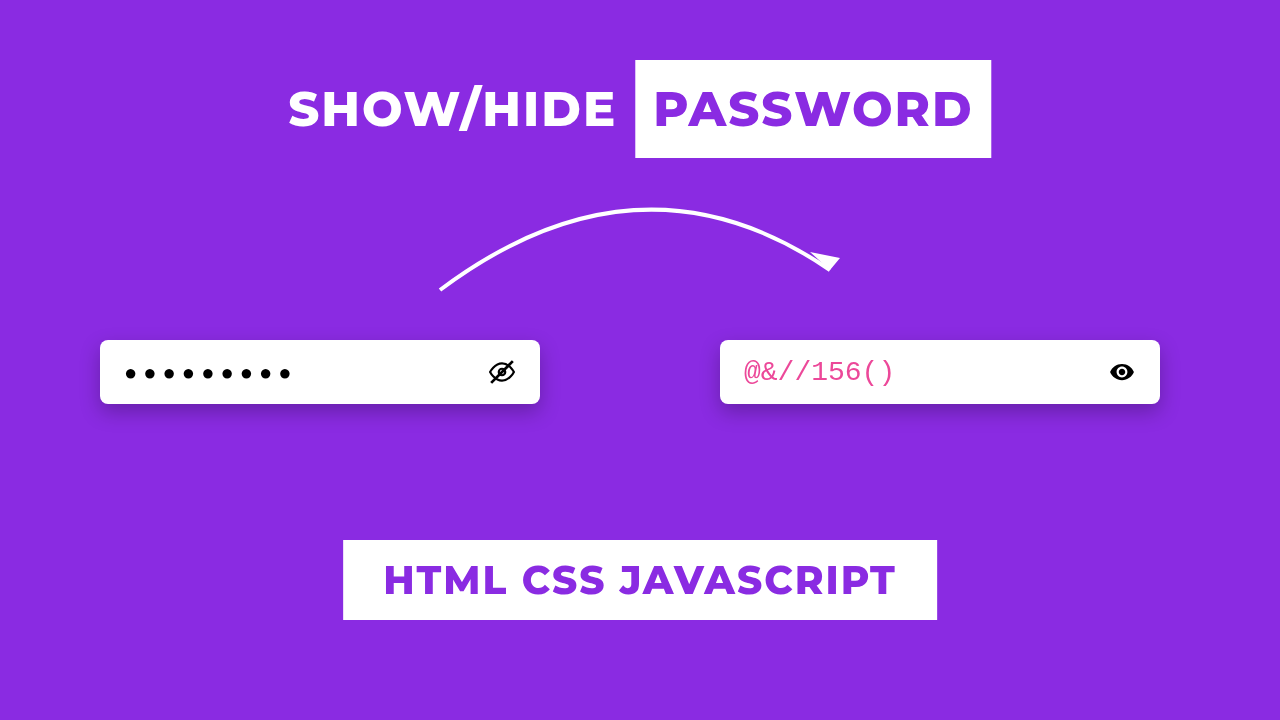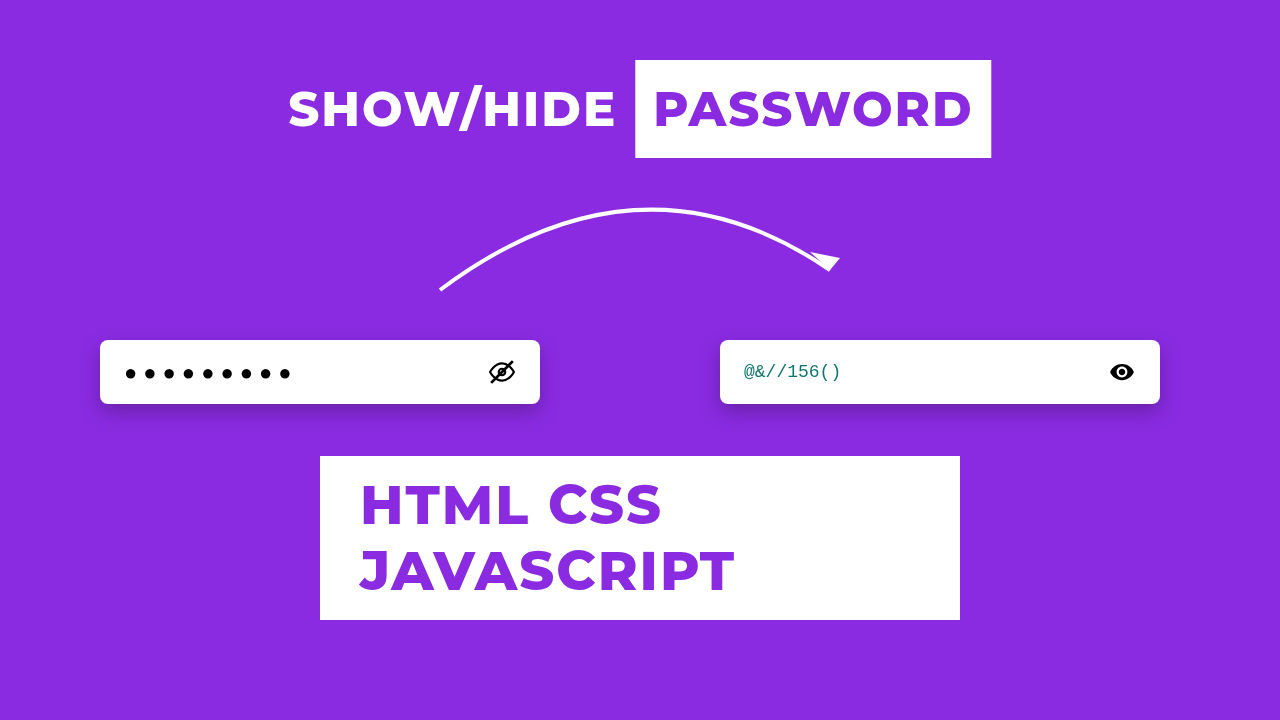--- a/index.html
+++ b/index.html
@@ -66,41 +66,41 @@
       top: 340px;
       left: 720px;
     }
     .password-dots {
       font-size: 22px;
       letter-spacing: 6px;
       color: #000;
       font-weight: bold;
     }
     .password-text {
-      font-size: 18px;
-      color: #0f766e;
+      font-size: 28px;
+      color: #ec4899;
       font-family: 'Consolas', 'Courier New', monospace;
     }
     .eye-icon {
       width: 28px;
       height: 28px;
       display: flex;
       align-items: center;
       justify-content: center;
       cursor: pointer;
     }
     .footer-badge {
       position: absolute;
       bottom: 100px;
       left: 50%;
       transform: translateX(-50%);
       background: white;
       color: #8A2BE2;
       font-weight: 800;
-      font-size: 54px;
+      font-size: 39px;
       letter-spacing: 2px;
       padding: 16px 40px;
     }
   </style>
 </head>
 <body>
 
 <div class="title-container">
   <span class="title-text">SHOW/HIDE</span>
   <span class="title-highlight">PASSWORD</span>

